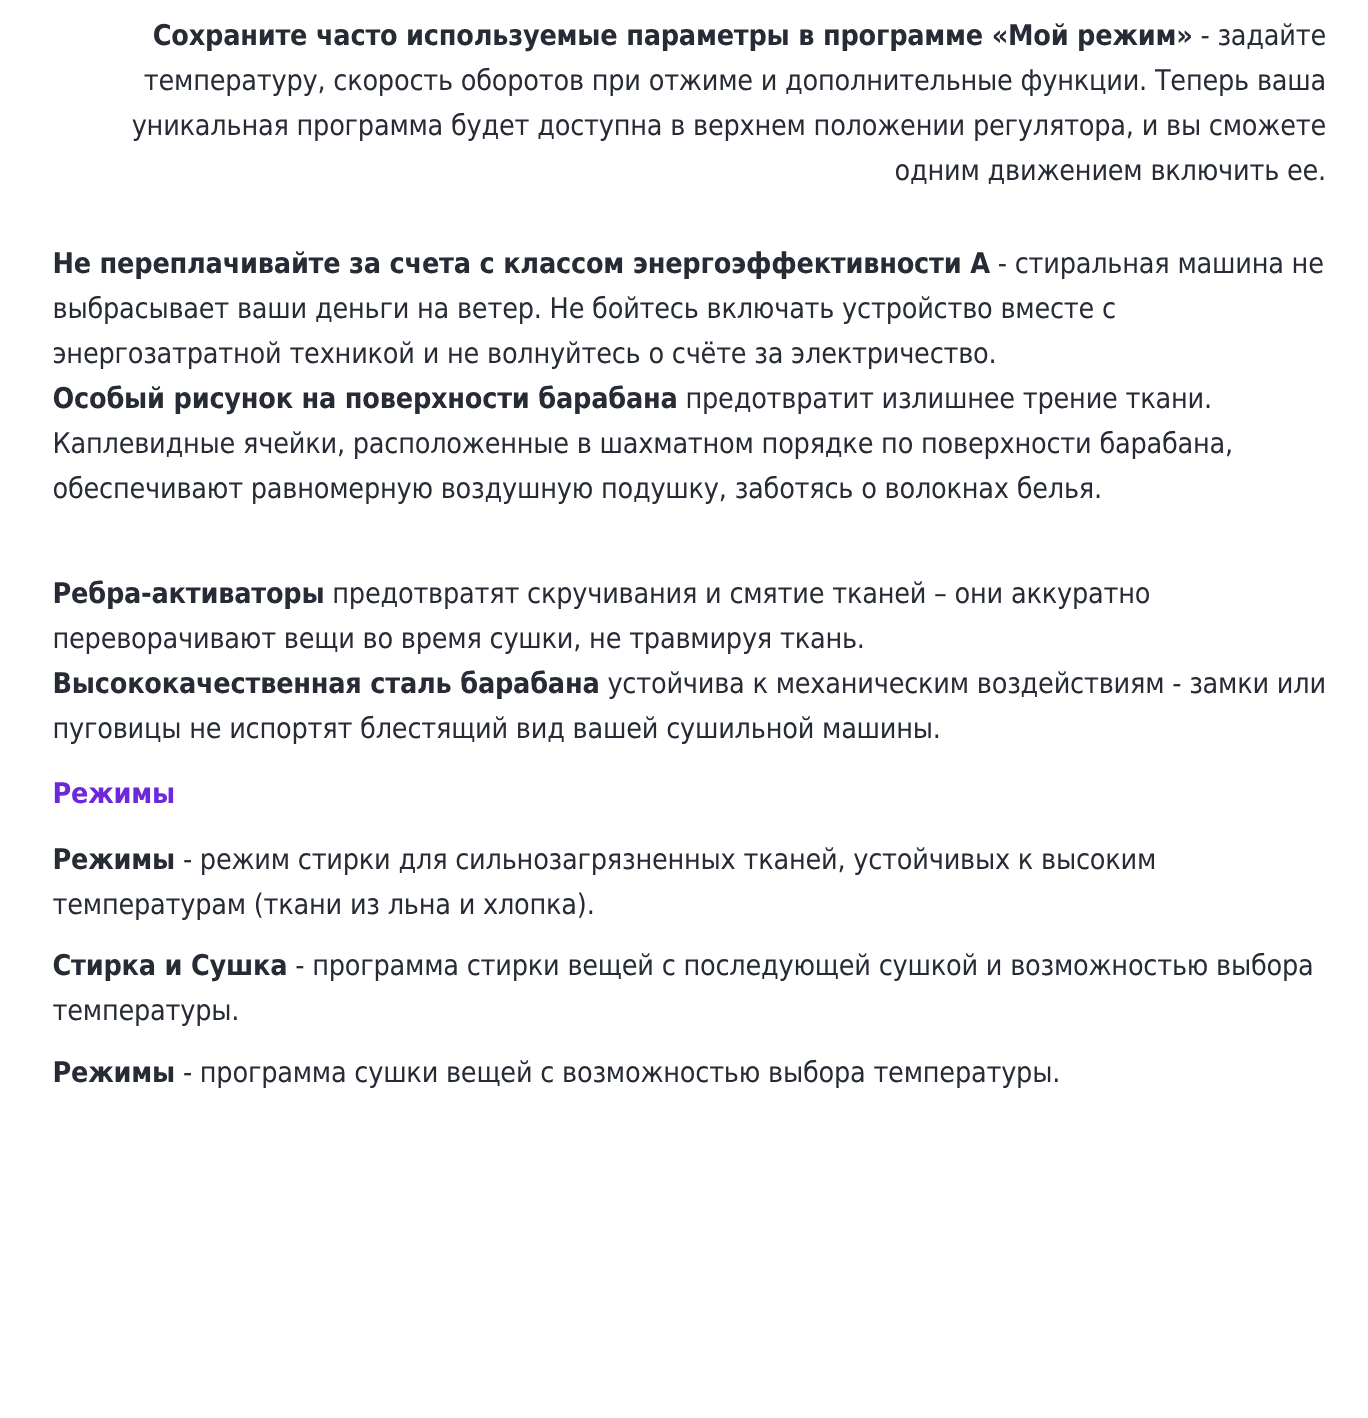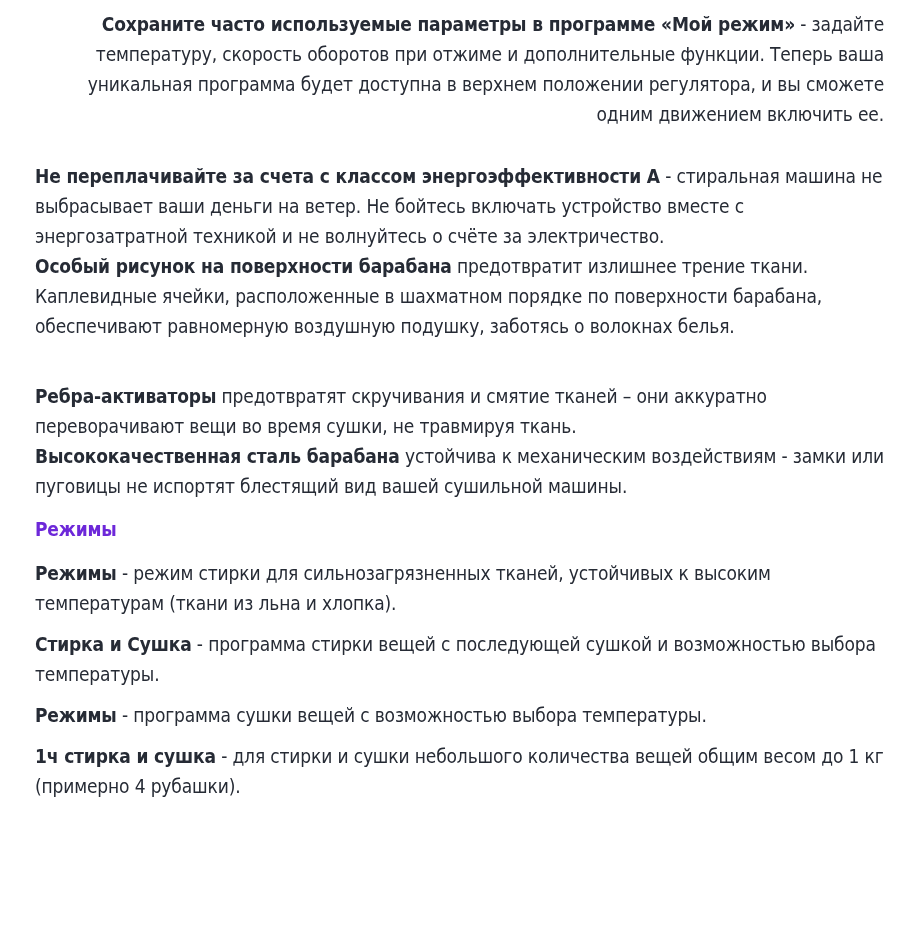--- a/index.html
+++ b/index.html
@@ -89,19 +89,15 @@
       <span>- режим стирки для сильнозагрязненных тканей, устойчивых к высоким температурам (ткани из льна и хлопка).</span>
     </p>
     <p class="mode">
       <strong class="lead">Стирка и Сушка</strong>
       <span>- программа стирки вещей с последующей сушкой и возможностью выбора температуры.</span>
     </p>
     <p class="mode">
       <strong class="lead">Режимы</strong>
       <span>- программа сушки вещей с возможностью выбора температуры.</span>
     </p>
-    <p class="mode">
-      <strong class="lead">1ч стирка и сушка</strong>
-      <span>- для стирки и сушки небольшого количества вещей общим весом до 1 кг (примерно 4 рубашки).</span>
-    </p>
   </section>
 
 </main>
 
 </body></html>

